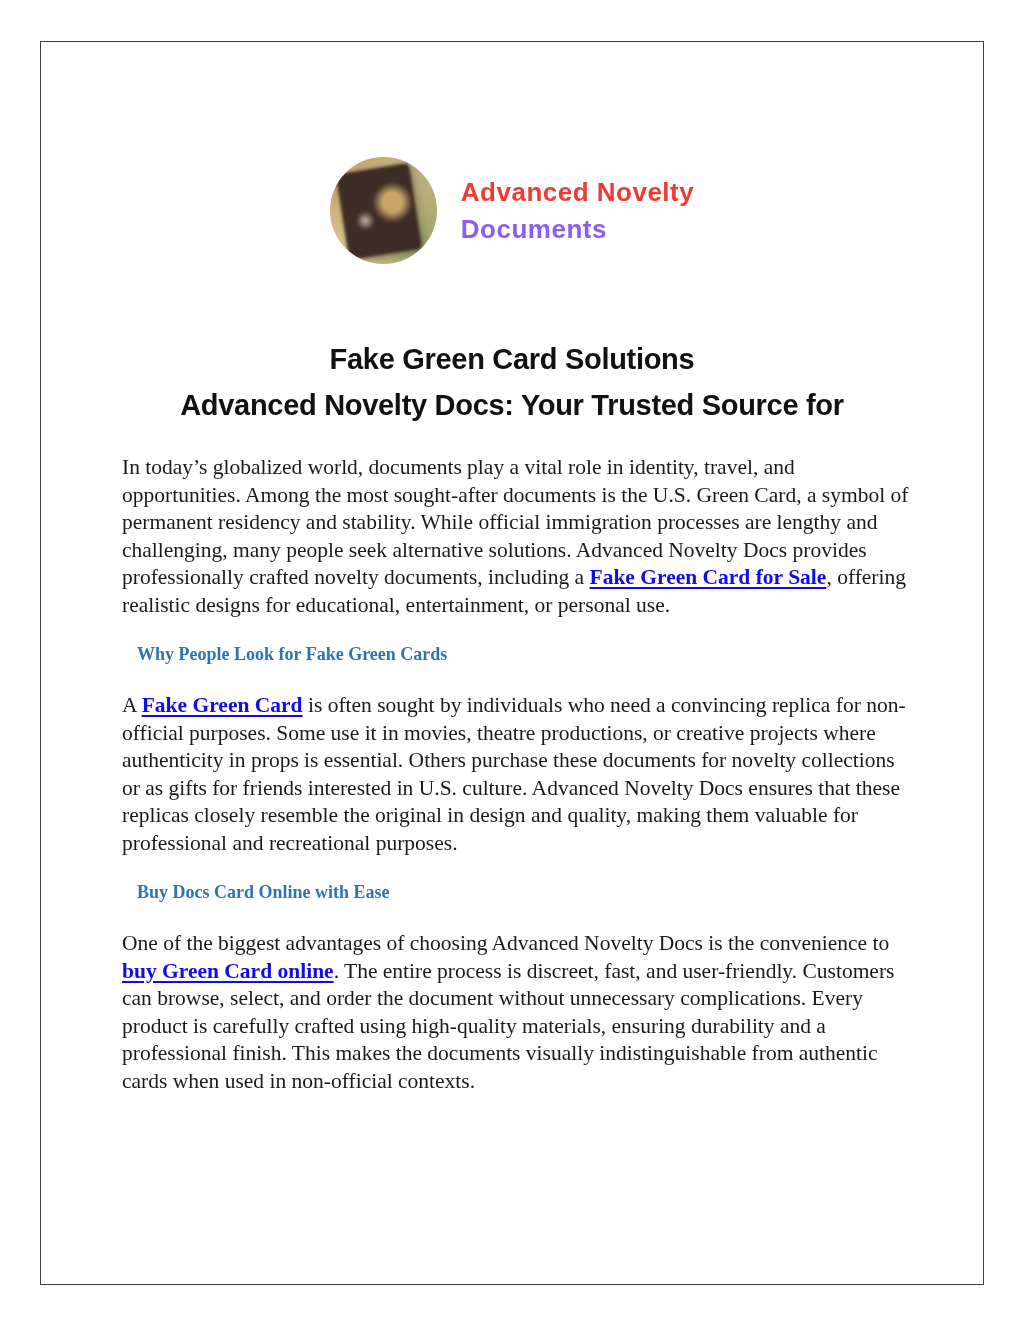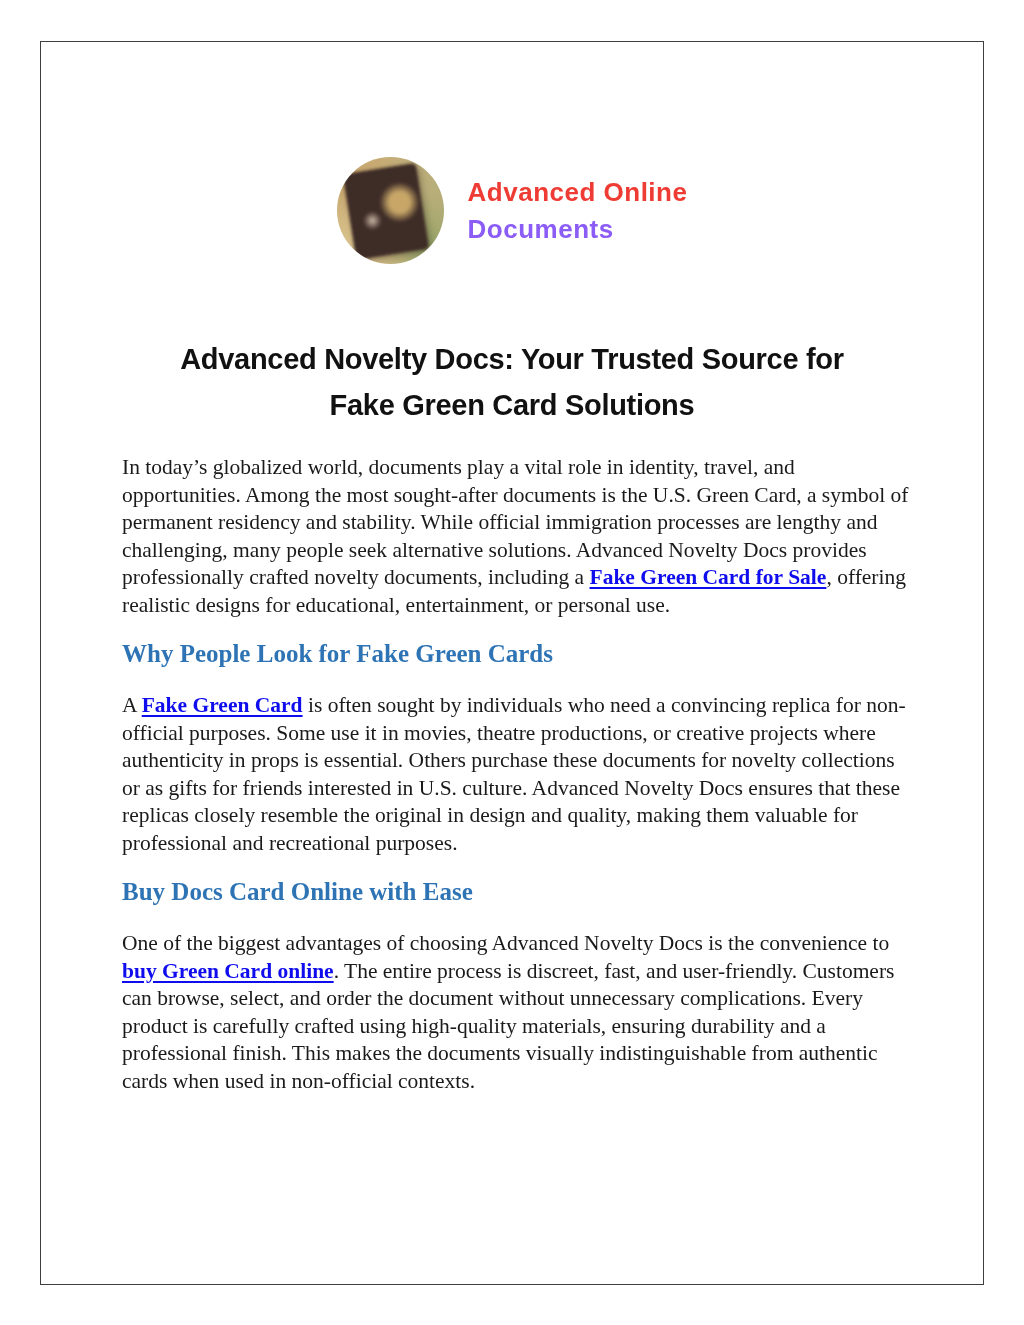--- a/index.html
+++ b/index.html
@@ -85,22 +85,22 @@
     padding: 26px 70px 0 81px;
     color: #1a1a1a;
   }
   .doc-p {
     margin: 0 0 21px 0;
     font-size: 21.5px;
     line-height: 27.5px;
     text-align: left;
   }
   .doc-h2 {
-    margin: 0 0 24px 0;
-    font-size: 25px;
+    margin: 0 0 24px 15px;
+    font-size: 18px;
     line-height: 28px;
     font-weight: bold;
     color: #2e74b5;
   }
   .doc-link {
     color: #0f0cee;
     font-weight: bold;
     text-decoration: underline;
     text-decoration-thickness: 2px;
     text-underline-offset: 3px;
@@ -113,28 +113,28 @@
 <div class="canvas">
   <div class="page">
 
     <div class="logo-row">
       <div class="logo-circle">
         <div class="logo-photo">
           <div class="logo-card"></div>
         </div>
       </div>
       <div class="logo-text">
-        <div class="brand-line1">Advanced Online</div>
+        <div class="brand-line1">Advanced Novelty</div>
         <div class="brand-line2">Documents</div>
       </div>
     </div>
 
     <h1 class="doc-title">
+      <div>Fake Green Card Solutions</div>
       <div>Advanced Novelty Docs: Your Trusted Source for</div>
-      <div>Fake Green Card Solutions</div>
     </h1>
 
     <div class="content">
       <p class="doc-p"><span>In today’s globalized world, documents play a vital role in identity, travel, and opportunities. Among the most sought-after documents is the U.S. Green Card, a symbol of permanent residency and stability. While official immigration processes are lengthy and challenging, many people seek alternative solutions. Advanced Novelty Docs provides professionally crafted novelty documents, including a </span><a class="doc-link">Fake Green Card for Sale</a><span>, offering realistic designs for educational, entertainment, or personal use.</span></p>
 
       <h2 class="doc-h2">Why People Look for Fake Green Cards</h2>
 
       <p class="doc-p"><span>A </span><a class="doc-link">Fake Green Card</a><span> is often sought by individuals who need a convincing replica for non-official purposes. Some use it in movies, theatre productions, or creative projects where authenticity in props is essential. Others purchase these documents for novelty collections or as gifts for friends interested in U.S. culture. Advanced Novelty Docs ensures that these replicas closely resemble the original in design and quality, making them valuable for professional and recreational purposes.</span></p>
 
       <h2 class="doc-h2">Buy Docs Card Online with Ease</h2>

